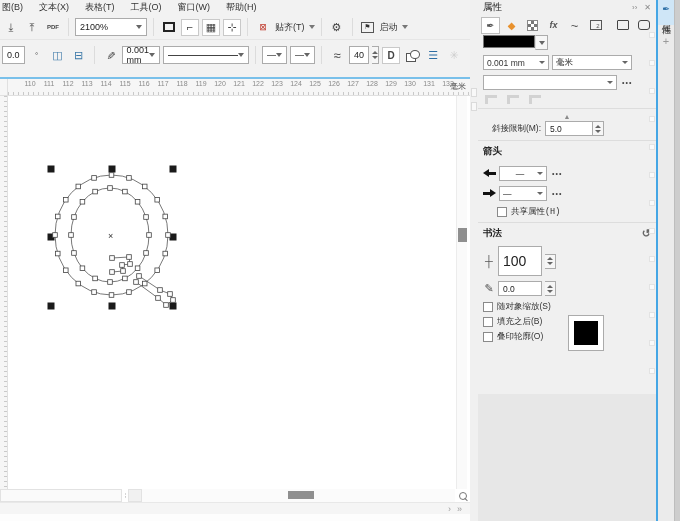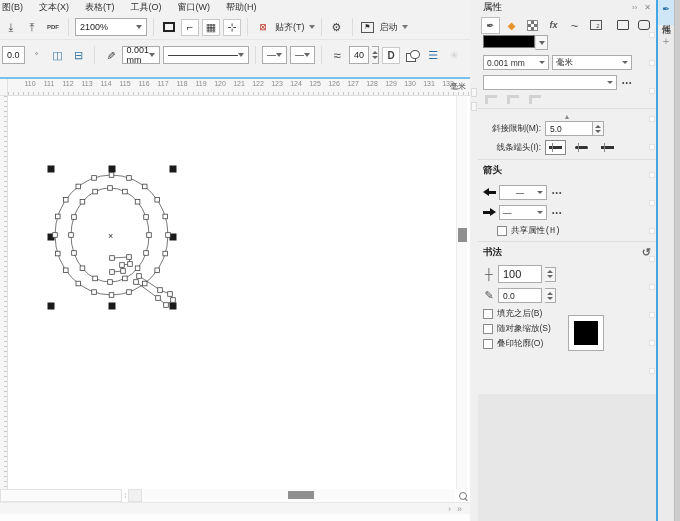--- a/index.html
+++ b/index.html
@@ -450,32 +450,20 @@
       <div class="prop-row">
         <span class="prop-label">斜接限制(M):</span>
         <div class="input" style="width:48px;height:15px;font-size:8.5px;">
             <span>5.0</span>
           </div>
         <div class="spin" style="height:15px;">
             <i class="up"></i>
             <i class="dn"></i>
           </div>
       </div>
-      <div class="prop-row">
-        <span class="prop-label">线条端头(I):</span>
-        <span class="opt-btn sel">
-            <span class="cap-g"></span>
-          </span>
-        <span class="opt-btn">
-            <span class="cap-g round"></span>
-          </span>
-        <span class="opt-btn">
-            <span class="cap-g"></span>
-          </span>
-      </div>
 
       <div class="divider"></div>
 
       <div class="sec-head">箭头</div>
       <div class="row" style="margin-top:8px;">
         <span class="arrow-ic left"></span>
         <div class="combo-sm" style="width:48px;">
           <span style="margin-left:auto;">—</span>
             <span class="arrow"></span>
         </div>
@@ -495,45 +483,45 @@
       </div>
 
       <div class="divider"></div>
 
       <div class="sec-head">
         <span>书法</span>
         <span class="reset-ic">↺</span>
       </div>
       <div class="row" style="margin-top:6px;">
         <span class="cal-ic">┼</span>
-        <div class="input" style="width:44px;height:18px;font-size:11px;">
+        <div class="input" style="width:44px;height:30px;font-size:14px;">
             <span>100</span>
           </div>
         <div class="spin" style="height:15px;">
             <i class="up"></i>
             <i class="dn"></i>
           </div>
       </div>
       <div class="row">
         <span class="cal-ic">✎</span>
         <div class="input" style="width:44px;height:15px;font-size:8.5px;">
             <span>0.0</span>
           </div>
         <div class="spin" style="height:15px;">
             <i class="up"></i>
             <i class="dn"></i>
           </div>
       </div>
       <div class="check-row">
         <span class="checkbox"></span>
-        <span>填充之后(B)</span>
+        <span>随对象缩放(S)</span>
       </div>
       <div class="check-row">
         <span class="checkbox"></span>
-        <span>随对象缩放(S)</span>
+        <span>填充之后(B)</span>
       </div>
       <div class="check-row">
         <span class="checkbox"></span>
         <span>叠印轮廓(O)</span>
       </div>
     </div>
 
     <div class="preview-box">
         <span class="ink"></span>
       </div>

